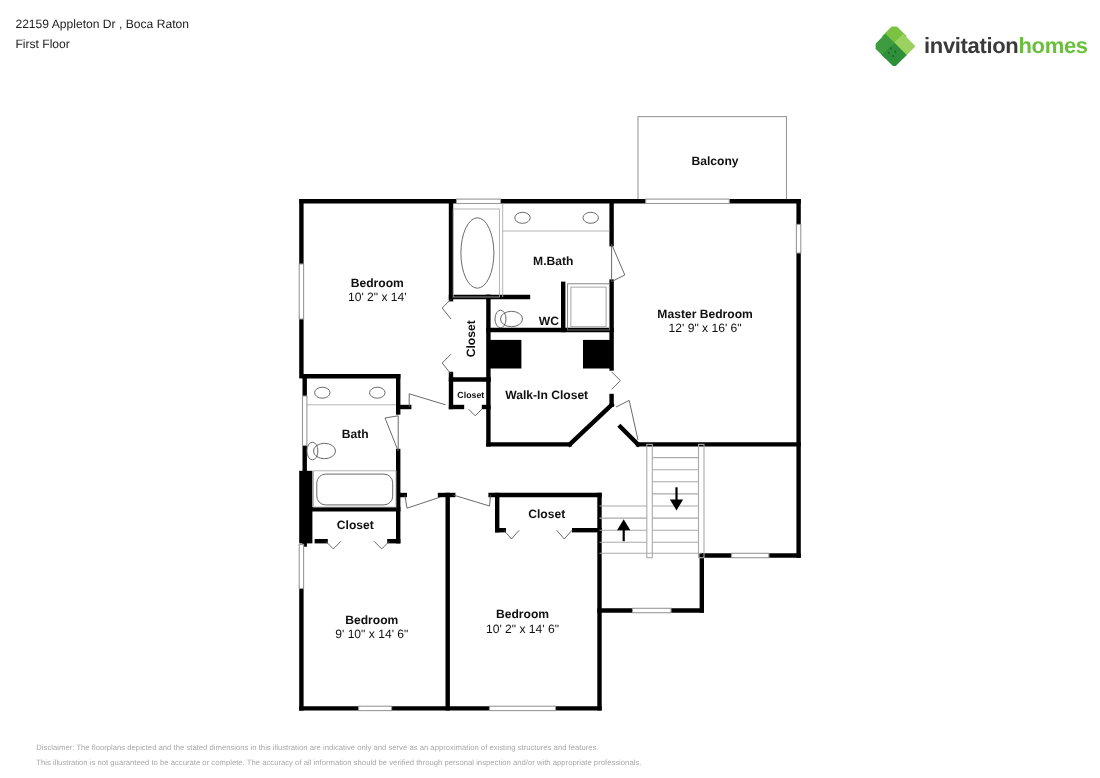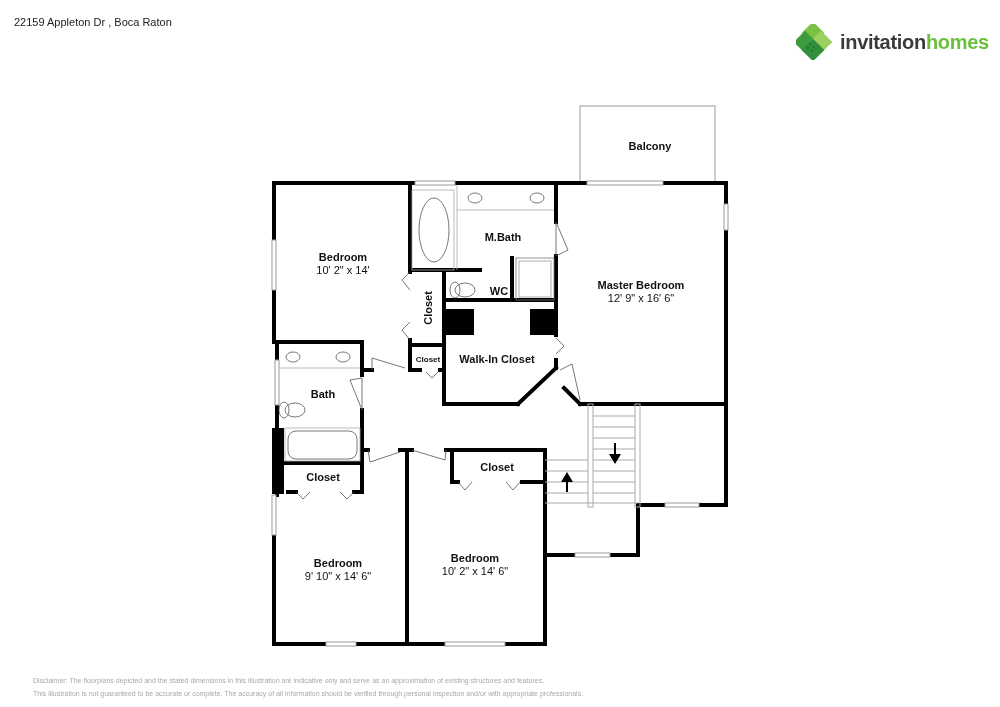--- a/index.html
+++ b/index.html
@@ -14,20 +14,21 @@
   svg.plan { position:absolute; left:0; top:0; }
   .rl { font-family:"Liberation Sans", sans-serif; font-weight:bold; font-size:11px; fill:#111; text-anchor:middle; }
   .rd { font-family:"Liberation Sans", sans-serif; font-size:11px; fill:#111; text-anchor:middle; }
   .rs { font-family:"Liberation Sans", sans-serif; font-weight:bold; font-size:8px; fill:#111; text-anchor:middle; }
 </style>
 </head>
 <body>
 
 <div class="hdr">
   <div>22159 Appleton Dr , Boca Raton</div>
+  <div>First Floor</div>
 </div>
 
 <div class="logo">
   <svg width="36" height="36" viewBox="0 0 36 36">
     <rect x="9" y="1" width="16" height="16" transform="rotate(45 17 9)" fill="#7cc242"></rect>
     <rect x="1" y="10" width="16" height="16" transform="rotate(45 9 18)" fill="#3e9b3f"></rect>
     <rect x="17" y="10" width="16" height="16" transform="rotate(45 25 18)" fill="#9bd160"></rect>
     <rect x="9" y="18" width="16" height="16" transform="rotate(45 17 26)" fill="#2f8f3a"></rect>
     <circle cx="14" cy="20" r="1" fill="#1d6b2b"></circle>
       <circle cx="18" cy="23" r="1" fill="#1d6b2b"></circle>

